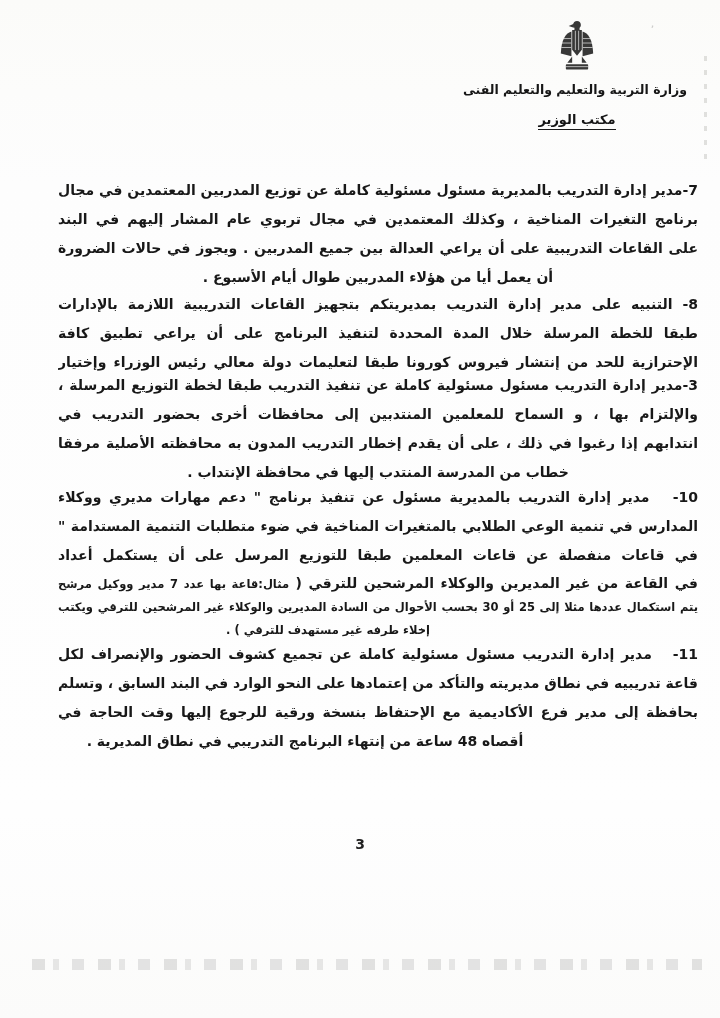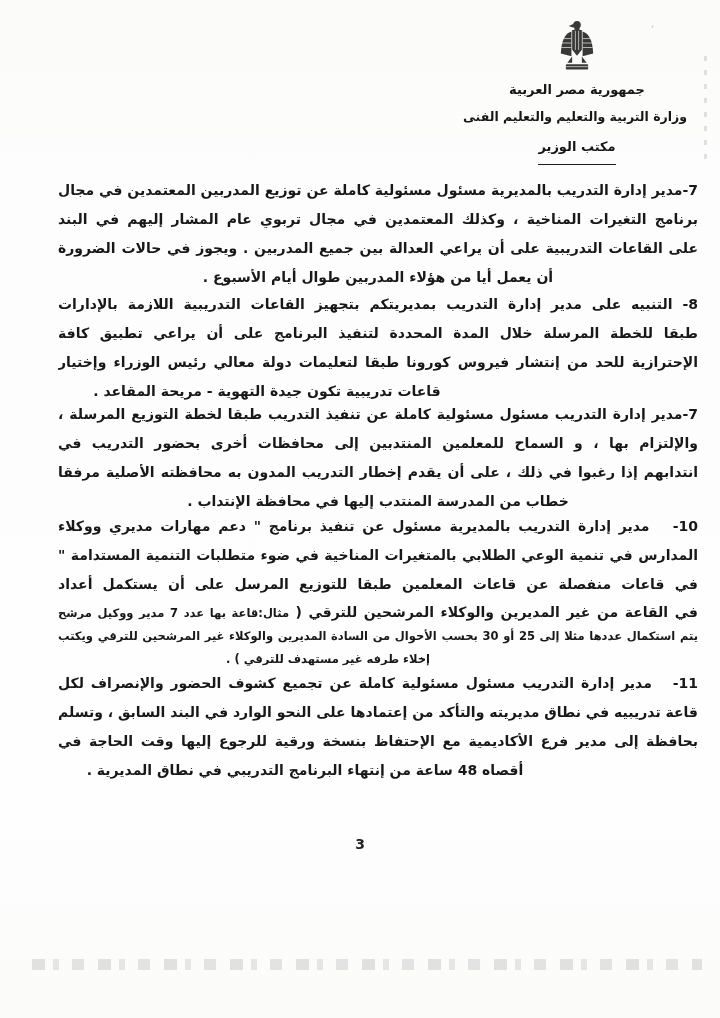--- a/index.html
+++ b/index.html
@@ -9,21 +9,21 @@
     font-family:"DejaVu Sans", sans-serif;
     color:#161616;direction:rtl;
   }
   .page{position:absolute;inset:0;background:linear-gradient(180deg,#fbfbf9 0%,#fdfdfd 18%,#fefefe 80%,#fbfbfa 100%);}
   
   .header{position:absolute;top:20px;right:33px;width:220px;text-align:center;}
   .emblem{width:46px;height:52px;margin:0 auto 10px;display:block;opacity:.9;}
   .h-line{font-weight:700;white-space:nowrap;}
   .h-country{font-size:13px;margin-bottom:12px;letter-spacing:.2px;}
   .h-ministry{font-size:12.5px;margin-bottom:12px;margin-left:16px;}
-  .h-office{font-size:13px;display:inline-block;border-bottom:1.6px solid #1a1a1a;padding-bottom:10px;}
+  .h-office{font-size:13px;display:inline-block;border-bottom:1.6px solid #1a1a1a;padding-bottom:2px;}
   
   .content{position:absolute;top:176px;right:22px;left:58px;}
   .ln{font-weight:700;font-size:14px;line-height:29px;height:29px;overflow:hidden;color:#181818;}
   .j{text-align:justify;text-align-last:justify;}
   .c{text-align:right;text-align-last:center;}
   .c2{text-align:center;text-align-last:center;margin-right:222px;}
   .c3{text-align:left;text-align-last:center;margin-right:100px;}
   .c4{text-align:center;text-align-last:center;margin-right:146px;}
   .sm{font-size:11.5px;line-height:23px;height:23px;}
   .mix{line-height:26px;height:26px;}
@@ -69,46 +69,44 @@
         <path d="M23.5 49l-6.5 8.5h6.5zM36.5 49l6.5 8.5h-6.5z"></path>
 
         <rect x="15" y="59.5" width="30" height="7" rx="1"></rect>
       </g>
       <g stroke="#f6f6f4" stroke-width="0.9" fill="none">
         <path d="M27.8 14.5v26M32.2 14.5v26"></path>
         <path d="M11 25h11M9.6 31h12.5M9 37h13M49 25H38M50.4 31H37.9M51 37H38"></path>
         <path d="M15 62.8h30"></path>
       </g>
     </svg>
-    <div class="h-line h-country">جمهورية مصر العربية</div>
     <div class="h-line h-ministry">وزارة التربية والتعليم والتعليم الفنى</div>
     <div class="h-line h-office">مكتب الوزير</div>
   </div>
 
   <div class="scan-marks"></div>
   <div class="scan-dot">٬</div>
 
   <div class="content">
 
     <div class="item item-7">
       <div class="ln j">7-مدير إدارة التدريب بالمديرية مسئول مسئولية كاملة عن توزيع المدربين المعتمدين في مجال</div>
       <div class="ln j">برنامج التغيرات المناخية ، وكذلك المعتمدين في مجال تربوي عام المشار إليهم في البند السابق</div>
       <div class="ln j">على القاعات التدريبية على أن يراعي العدالة بين جميع المدربين . ويجوز في حالات الضرورة</div>
       <div class="ln c">أن يعمل أيا من هؤلاء المدربين طوال أيام الأسبوع .</div>
     </div>
 
     <div class="item item-8">
       <div class="ln j">8- التنبيه على مدير إدارة التدريب بمديريتكم بتجهيز القاعات التدريبية اللازمة بالإدارات التعليمية</div>
       <div class="ln j">طبقا للخطة المرسلة خلال المدة المحددة لتنفيذ البرنامج على أن يراعي تطبيق كافة الإجراءات</div>
       <div class="ln j">الإحترازية للحد من إنتشار فيروس كورونا طبقا لتعليمات دولة معالي رئيس الوزراء وإختيار</div>
-      <div class="ln c2">قاعات تدريبية تكون جيدة التهوية - مريحة المقاعد .</div>
     </div>
 
     <div class="item item-9">
-      <div class="ln j">7-مدير إدارة التدريب مسئول مسئولية كاملة عن تنفيذ التدريب طبقا لخطة التوزيع المرسلة ،</div>
+      <div class="ln j">3-مدير إدارة التدريب مسئول مسئولية كاملة عن تنفيذ التدريب طبقا لخطة التوزيع المرسلة ،</div>
       <div class="ln j">والإلتزام بها ، و السماح للمعلمين المنتدبين إلى محافظات أخرى بحضور التدريب في محافظات</div>
       <div class="ln j">انتدابهم إذا رغبوا في ذلك ، على أن يقدم إخطار التدريب المدون به محافظته الأصلية مرفقا به</div>
       <div class="ln c">خطاب من المدرسة المنتدب إليها في محافظة الإنتداب .</div>
     </div>
 
     <div class="item item-10">
       <div class="ln j">10-&nbsp;&nbsp; مدير إدارة التدريب بالمديرية مسئول عن تنفيذ برنامج " دعم مهارات مديري ووكلاء</div>
       <div class="ln j">المدارس في تنمية الوعي الطلابي بالمتغيرات المناخية في ضوء متطلبات التنمية المستدامة " .</div>
       <div class="ln j">في قاعات منفصلة عن قاعات المعلمين طبقا للتوزيع المرسل على أن يستكمل أعداد المتدربين</div>
       <div class="ln j mix"><span class="seg-a">في القاعة من غير المديرين والوكلاء المرشحين للترقي ( </span><span class="seg-b">مثال:قاعة بها عدد 7 مدير ووكيل مرشح للترقي</span></div>

